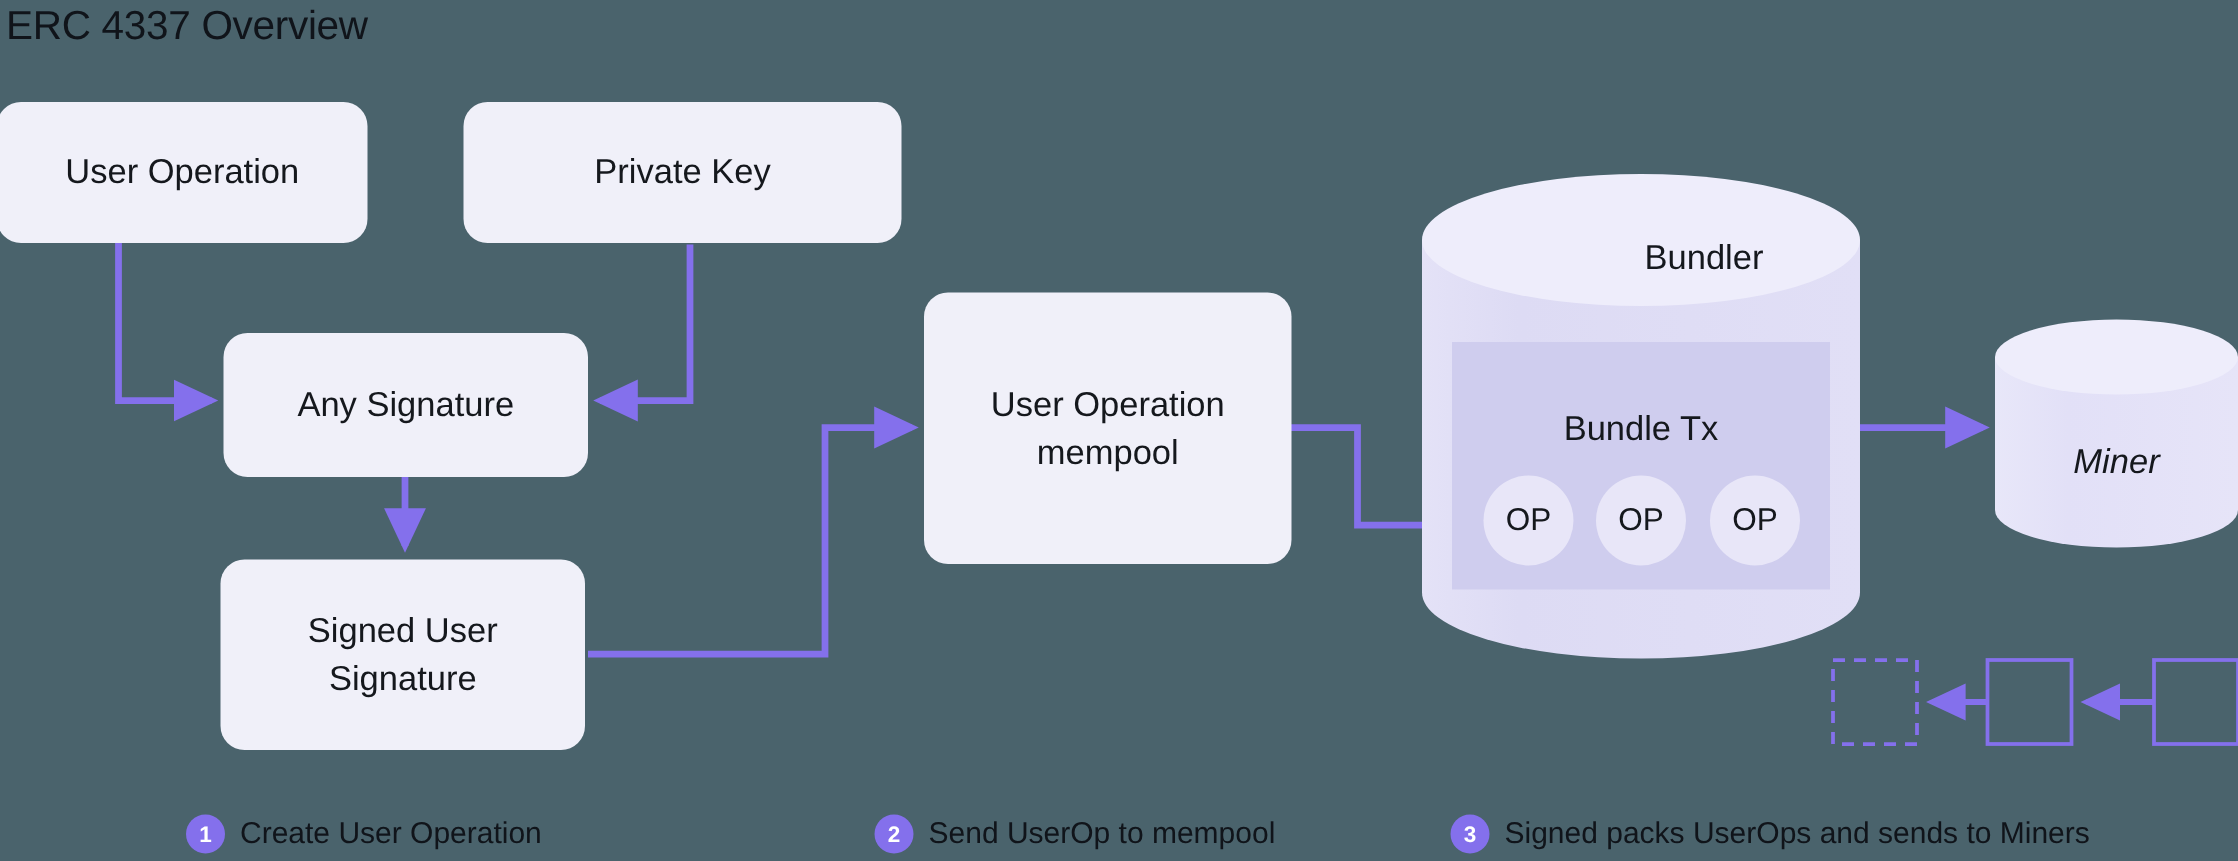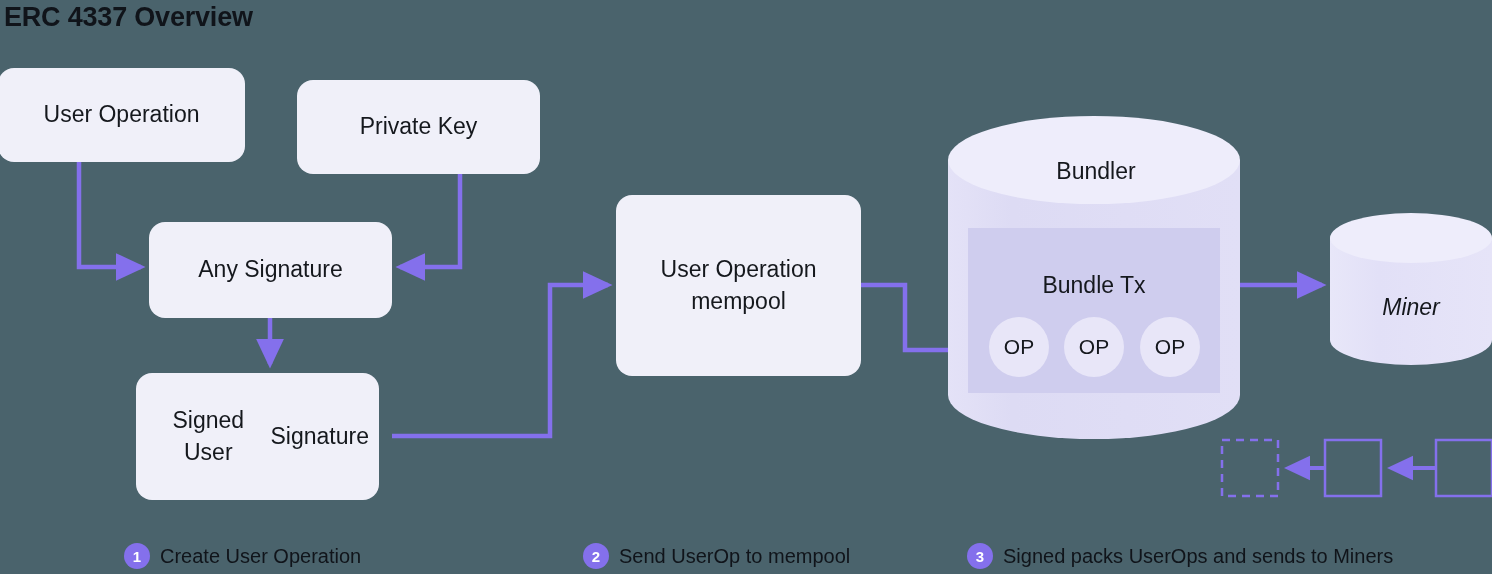--- a/index.html
+++ b/index.html
@@ -21,21 +21,21 @@
     position: absolute;
     left: 0; top: 0;
     width: 1492px;
     height: 574px;
   }
   .page-title {
     position: absolute;
     left: 4px;
     top: 2px;
     font-size: 27px;
-    font-weight: bold;
+    font-weight: normal;
     color: #10141a;
     letter-spacing: -0.2px;
     white-space: nowrap;
   }
   .node-box {
     position: absolute;
     background: #f0f0f9;
     border-radius: 16px;
     display: flex;
     align-items: center;
@@ -151,39 +151,39 @@
       <rect x="1436" y="440" width="56" height="56" fill="none" stroke="#8470ec" stroke-width="2.5"></rect>
       <path d="M 1325 468 L 1288 468" fill="none" stroke="#8470ec" stroke-width="4" marker-end="url(#arrowhead)"></path>
       <path d="M 1436 468 L 1391 468" fill="none" stroke="#8470ec" stroke-width="4" marker-end="url(#arrowhead)"></path>
     </g>
   </svg>
 
   <div class="node-box" style="left:-2px; top:68px; width:247px; height:94px;">
     <span>User Operation</span>
   </div>
 
-  <div class="node-box" style="left:297px; top:68px; width:243px; height:94px;margin-top:12px;">
+  <div class="node-box" style="left:309px; top:68px; width:292px; height:94px;">
     <span>Private Key</span>
   </div>
 
   <div class="node-box" style="left:149px; top:222px; width:243px; height:96px;">
     <span>Any Signature</span>
   </div>
 
-  <div class="node-box" style="left:136px; top:373px; width:243px; height:127px; ">
+  <div class="node-box" style="left:147px; top:373px; width:243px; height:127px; flex-direction:column;">
     <span>Signed User</span>
     <span>Signature</span>
   </div>
 
   <div class="node-box" style="left:616px; top:195px; width:245px; height:181px; flex-direction:column;">
     <span>User Operation</span>
     <span>mempool</span>
   </div>
 
-  <div class="cyl-label" style="left:948px; top:158px; width:296px;">
+  <div class="cyl-label" style="left:988px; top:158px; width:296px;">
     <span>Bundler</span>
   </div>
 
   <div class="cyl-label" style="left:948px; top:272px; width:292px;">
     <span>Bundle Tx</span>
   </div>
 
   <div class="op-label" style="left:989px; top:335px;">
     <span>OP</span>
   </div>

